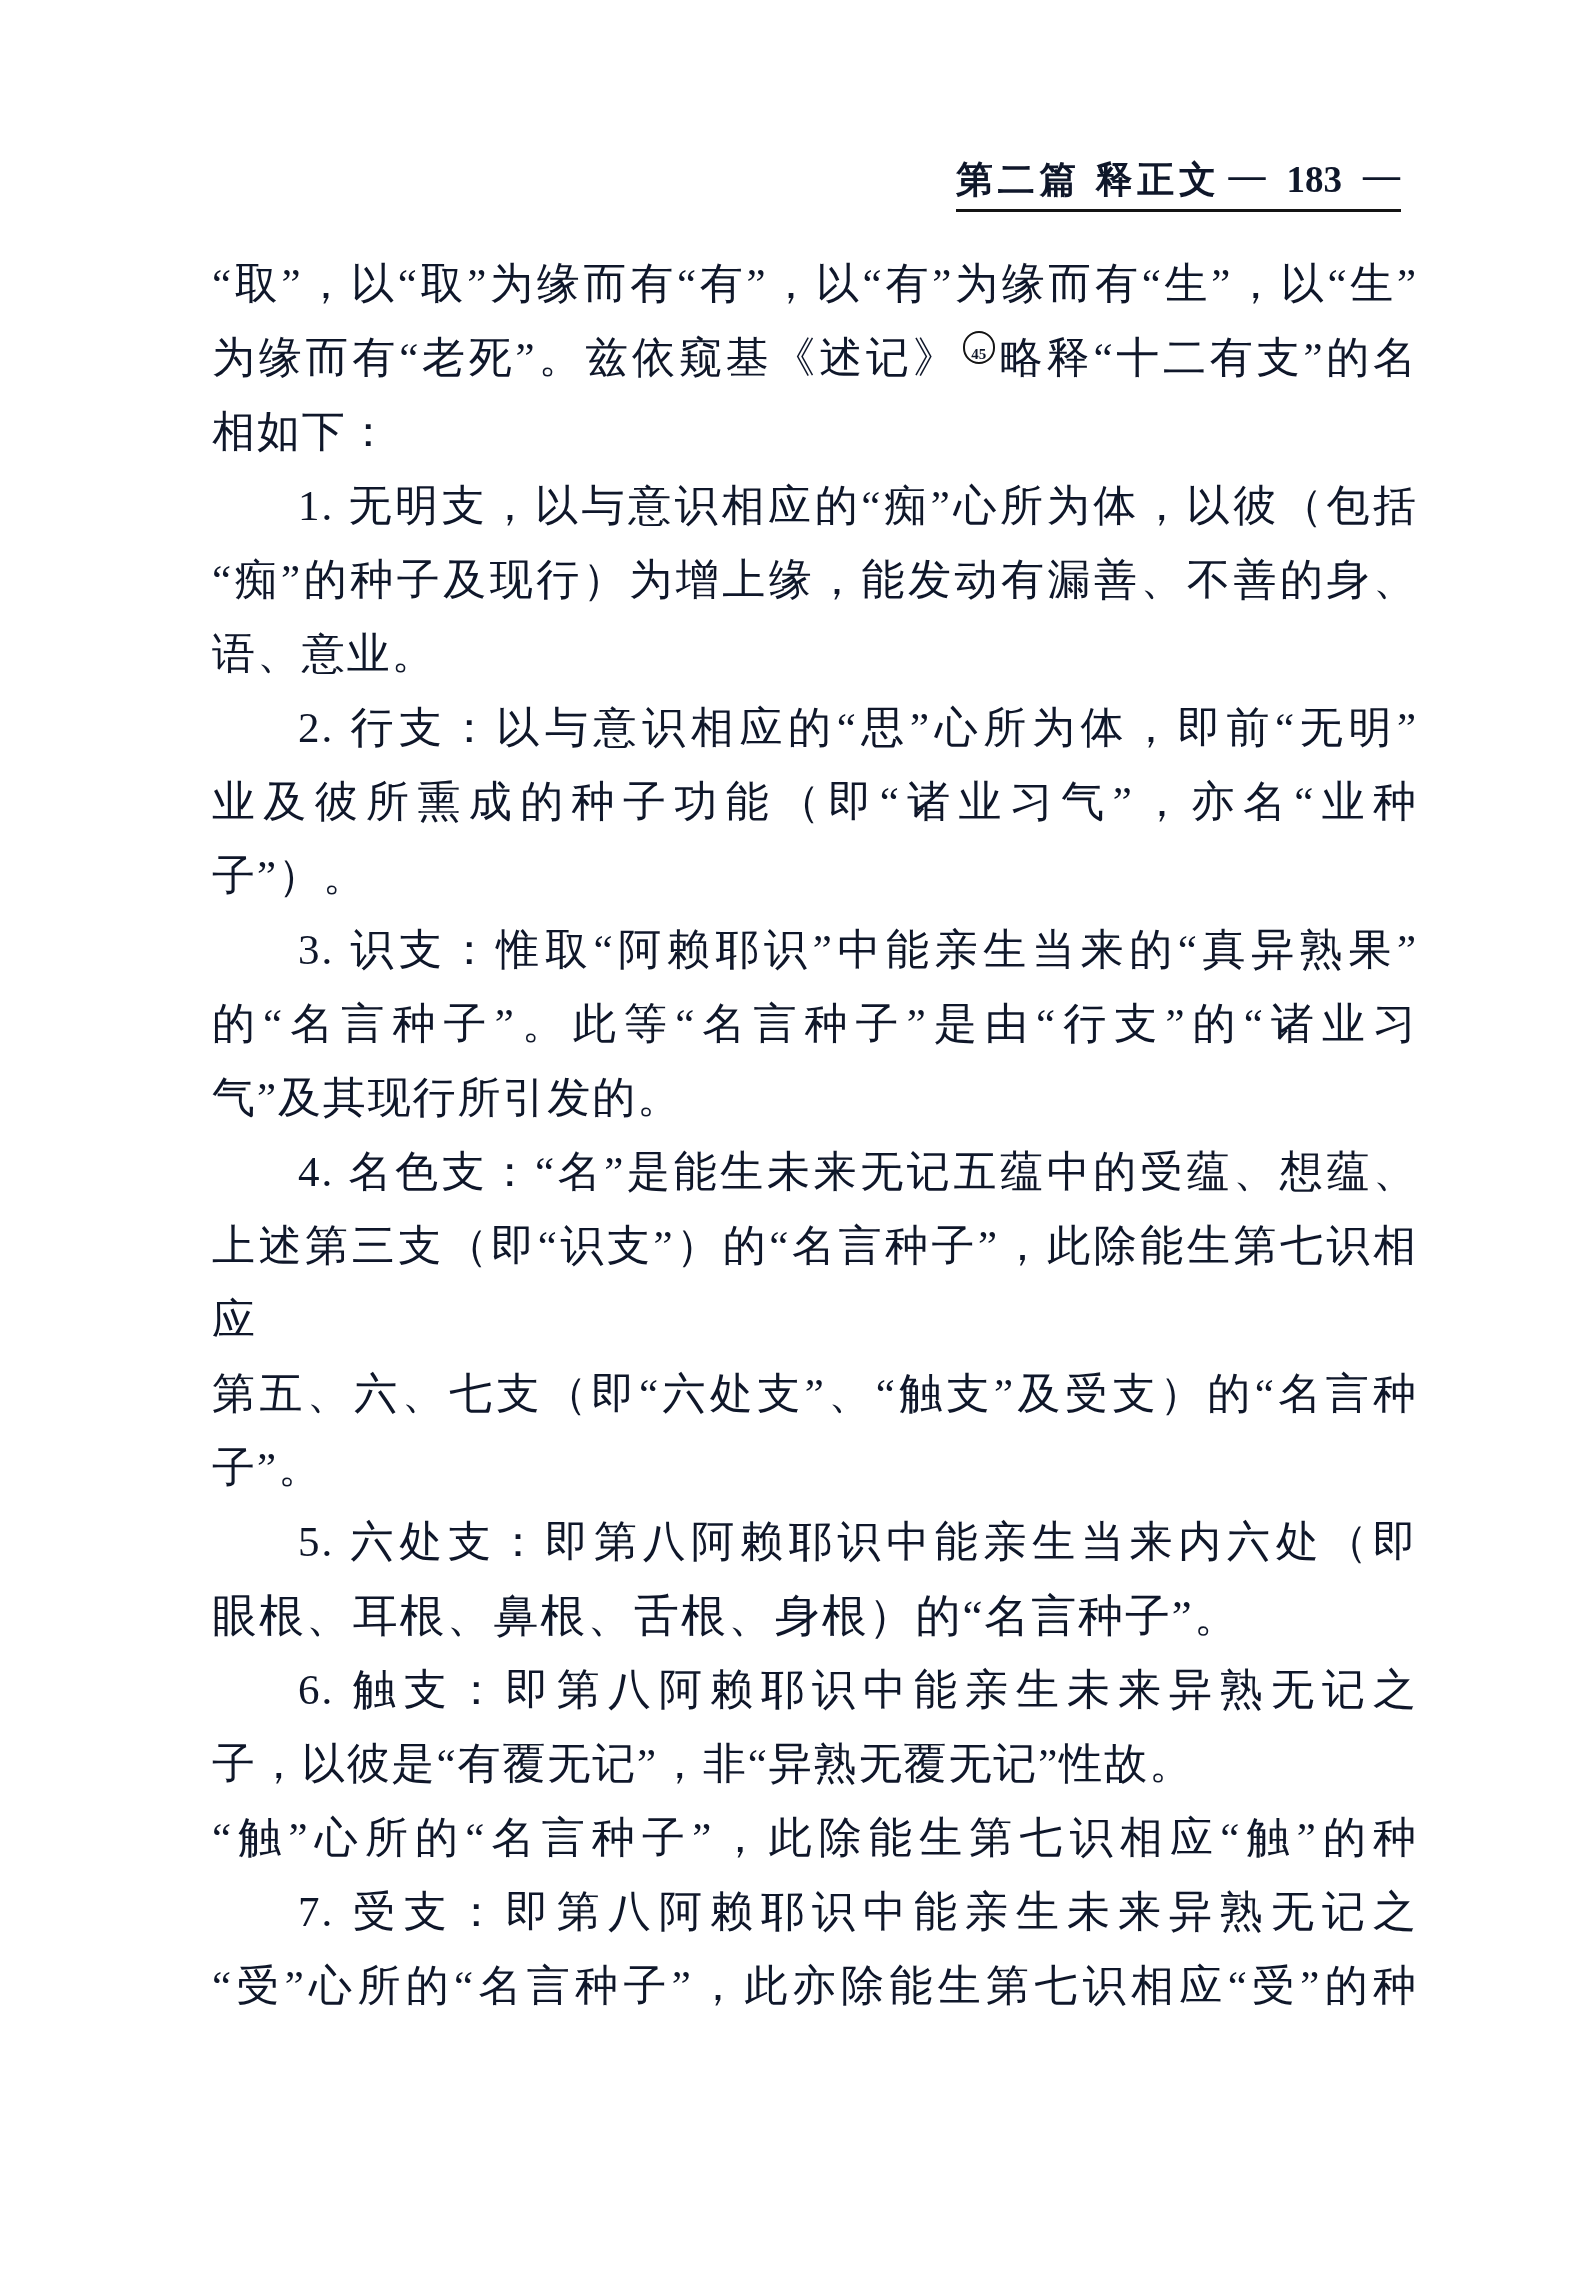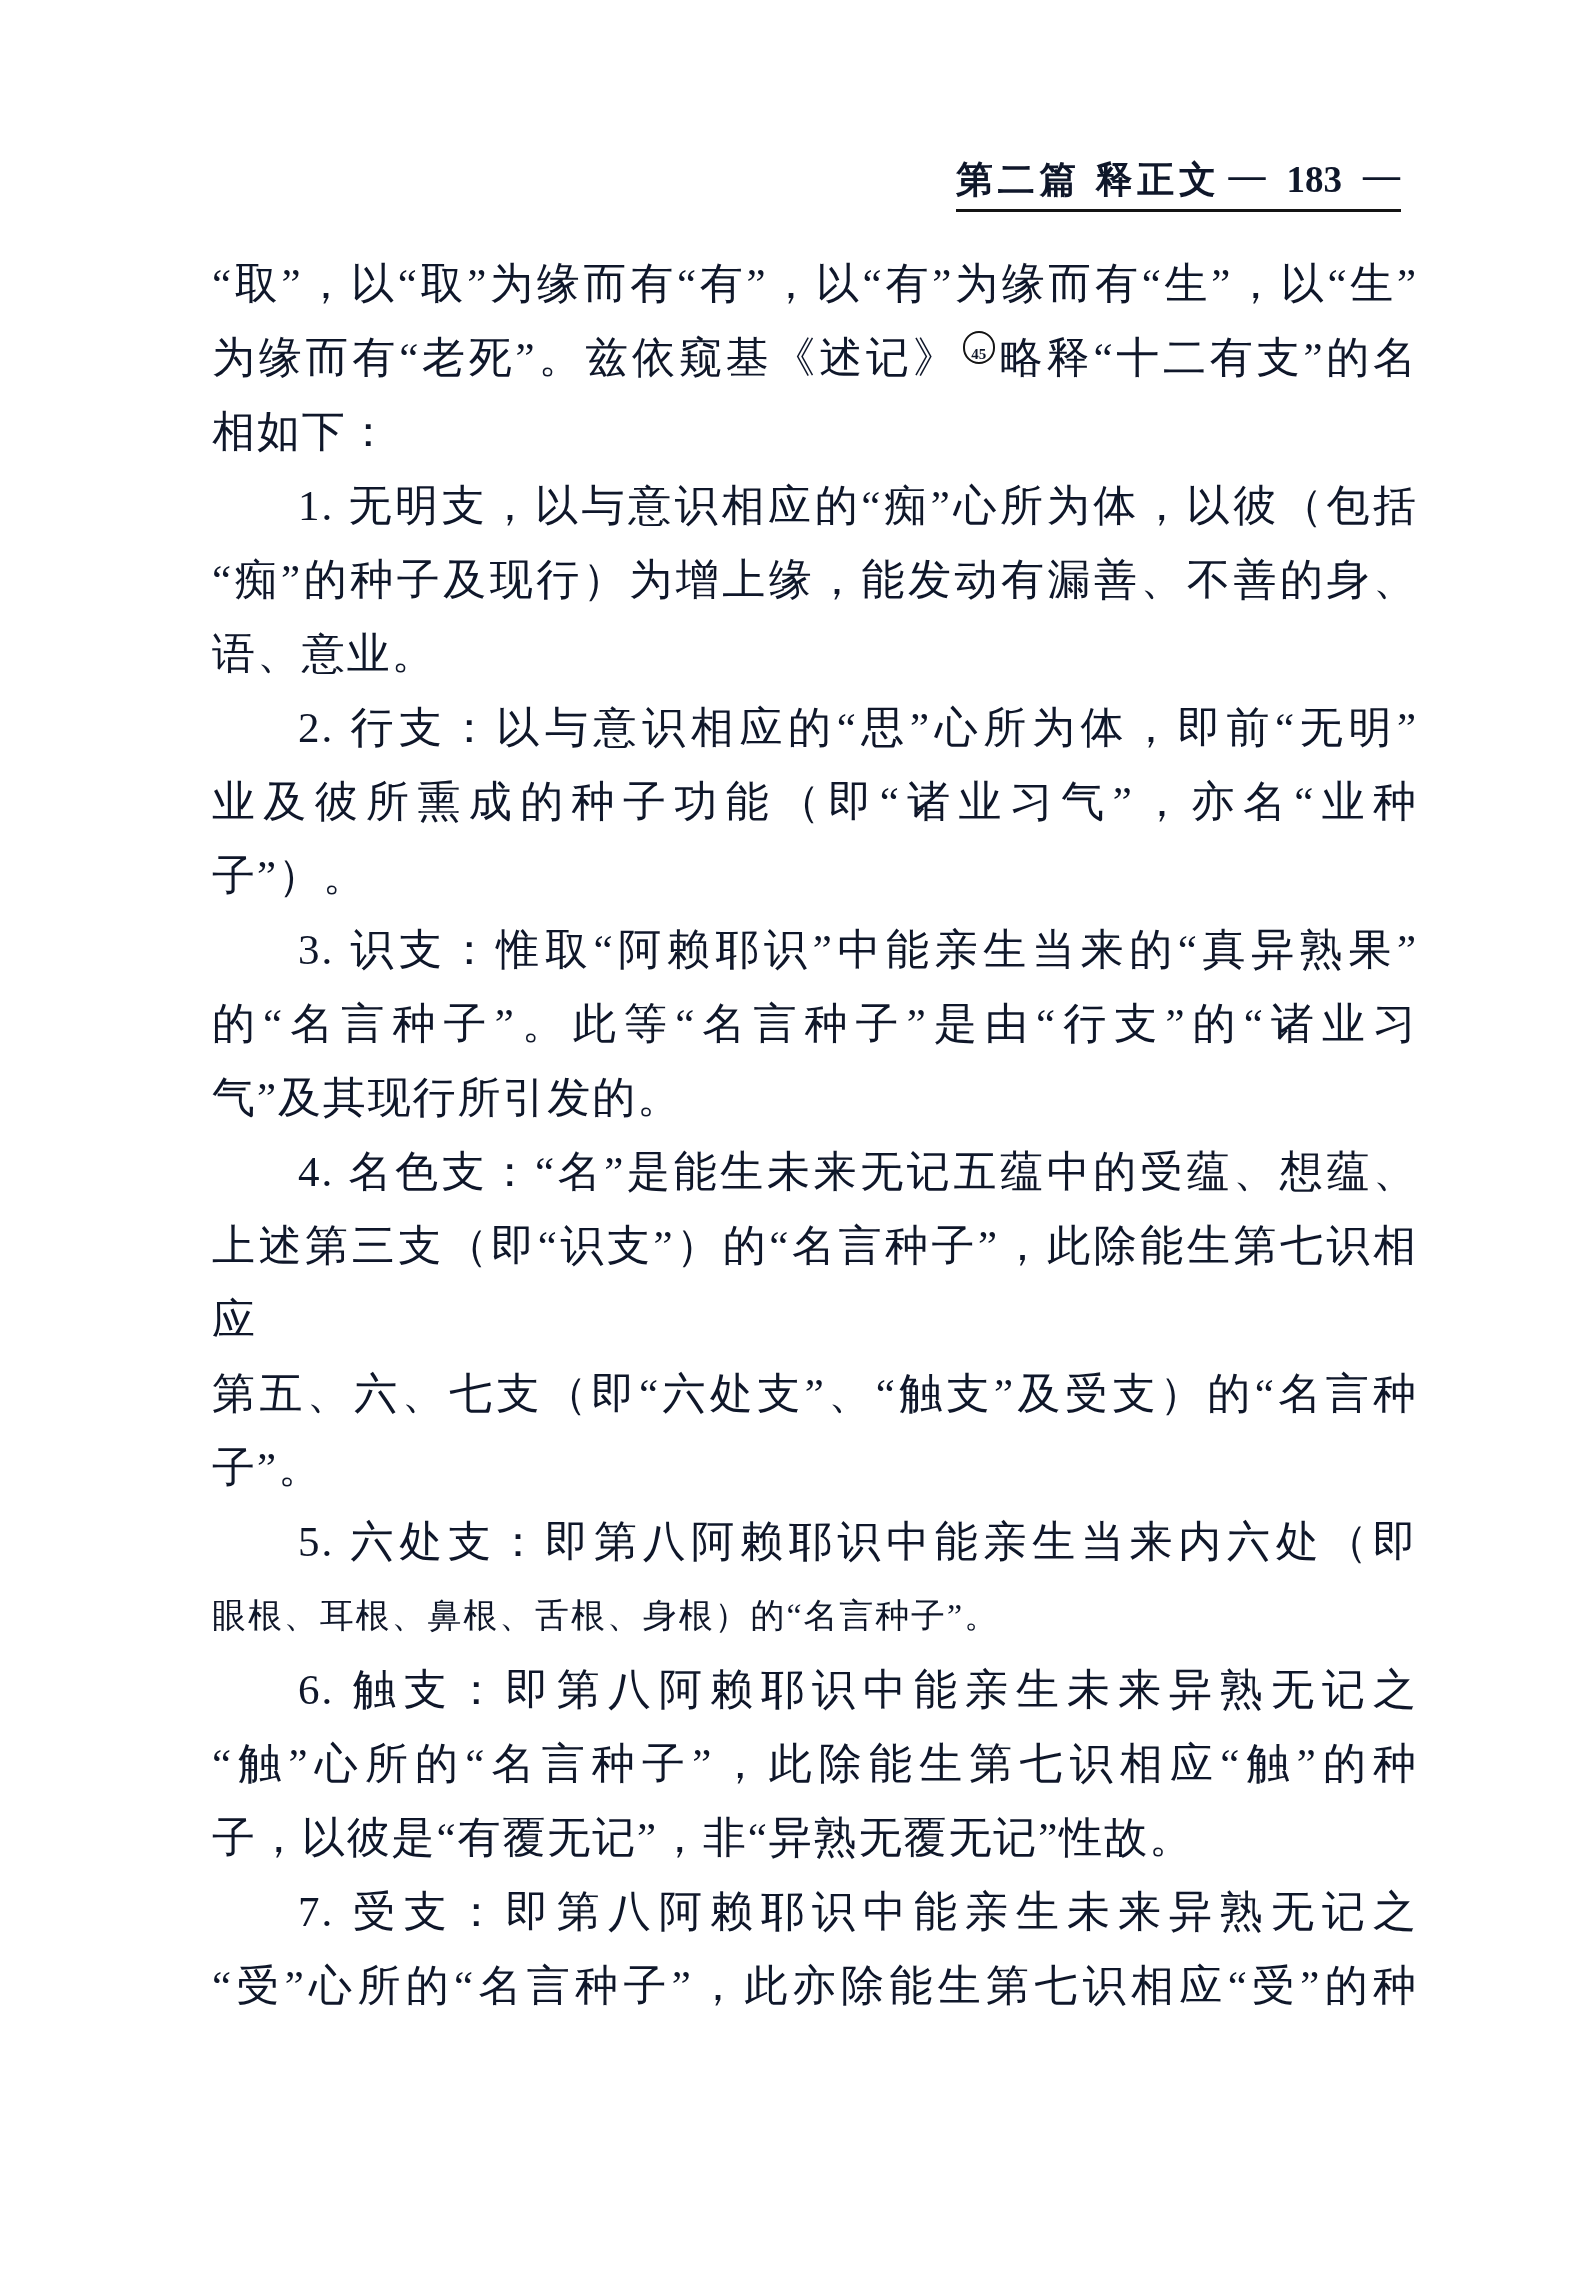--- a/index.html
+++ b/index.html
@@ -57,21 +57,21 @@
     white-space:normal;
   }
   .line.end{
     text-align:left;
     text-align-last:left;
   }
   .line.indent{
     text-indent:86px;
   }
   .line.small{
-    font-size:34px;
+    font-size:45px;
   }
   
   .fnmark{
     display:inline-flex;
     align-items:flex-end;
     justify-content:center;
     box-sizing:border-box;
     width:32.5px;height:32.5px;
     border:2.9px solid #141414;
     border-radius:50%;
@@ -115,20 +115,20 @@
     <div class="line indent">3. 识支：惟取“阿赖耶识”中能亲生当来的“真异熟果”</div>
     <div class="line">的“名言种子”。此等“名言种子”是由“行支”的“诸业习</div>
     <div class="line end">气”及其现行所引发的。</div>
     <div class="line indent">4. 名色支：“名”是能生未来无记五蕴中的受蕴、想蕴、</div>
     <div class="line">上述第三支（即“识支”）的“名言种子”，此除能生第七识相应</div>
     <div class="line">第五、六、七支（即“六处支”、“触支”及受支）的“名言种</div>
     <div class="line end">子”。</div>
     <div class="line indent">5. 六处支：即第八阿赖耶识中能亲生当来内六处（即</div>
     <div class="line end small">眼根、耳根、鼻根、舌根、身根）的“名言种子”。</div>
     <div class="line indent">6. 触支：即第八阿赖耶识中能亲生未来异熟无记之</div>
+    <div class="line end">子，以彼是“有覆无记”，非“异熟无覆无记”性故。</div>
     <div class="line">“触”心所的“名言种子”，此除能生第七识相应“触”的种</div>
-    <div class="line end">子，以彼是“有覆无记”，非“异熟无覆无记”性故。</div>
     <div class="line indent">7. 受支：即第八阿赖耶识中能亲生未来异熟无记之</div>
     <div class="line">“受”心所的“名言种子”，此亦除能生第七识相应“受”的种</div>
   </div>
 
 </div>
 
 
 </body></html>

